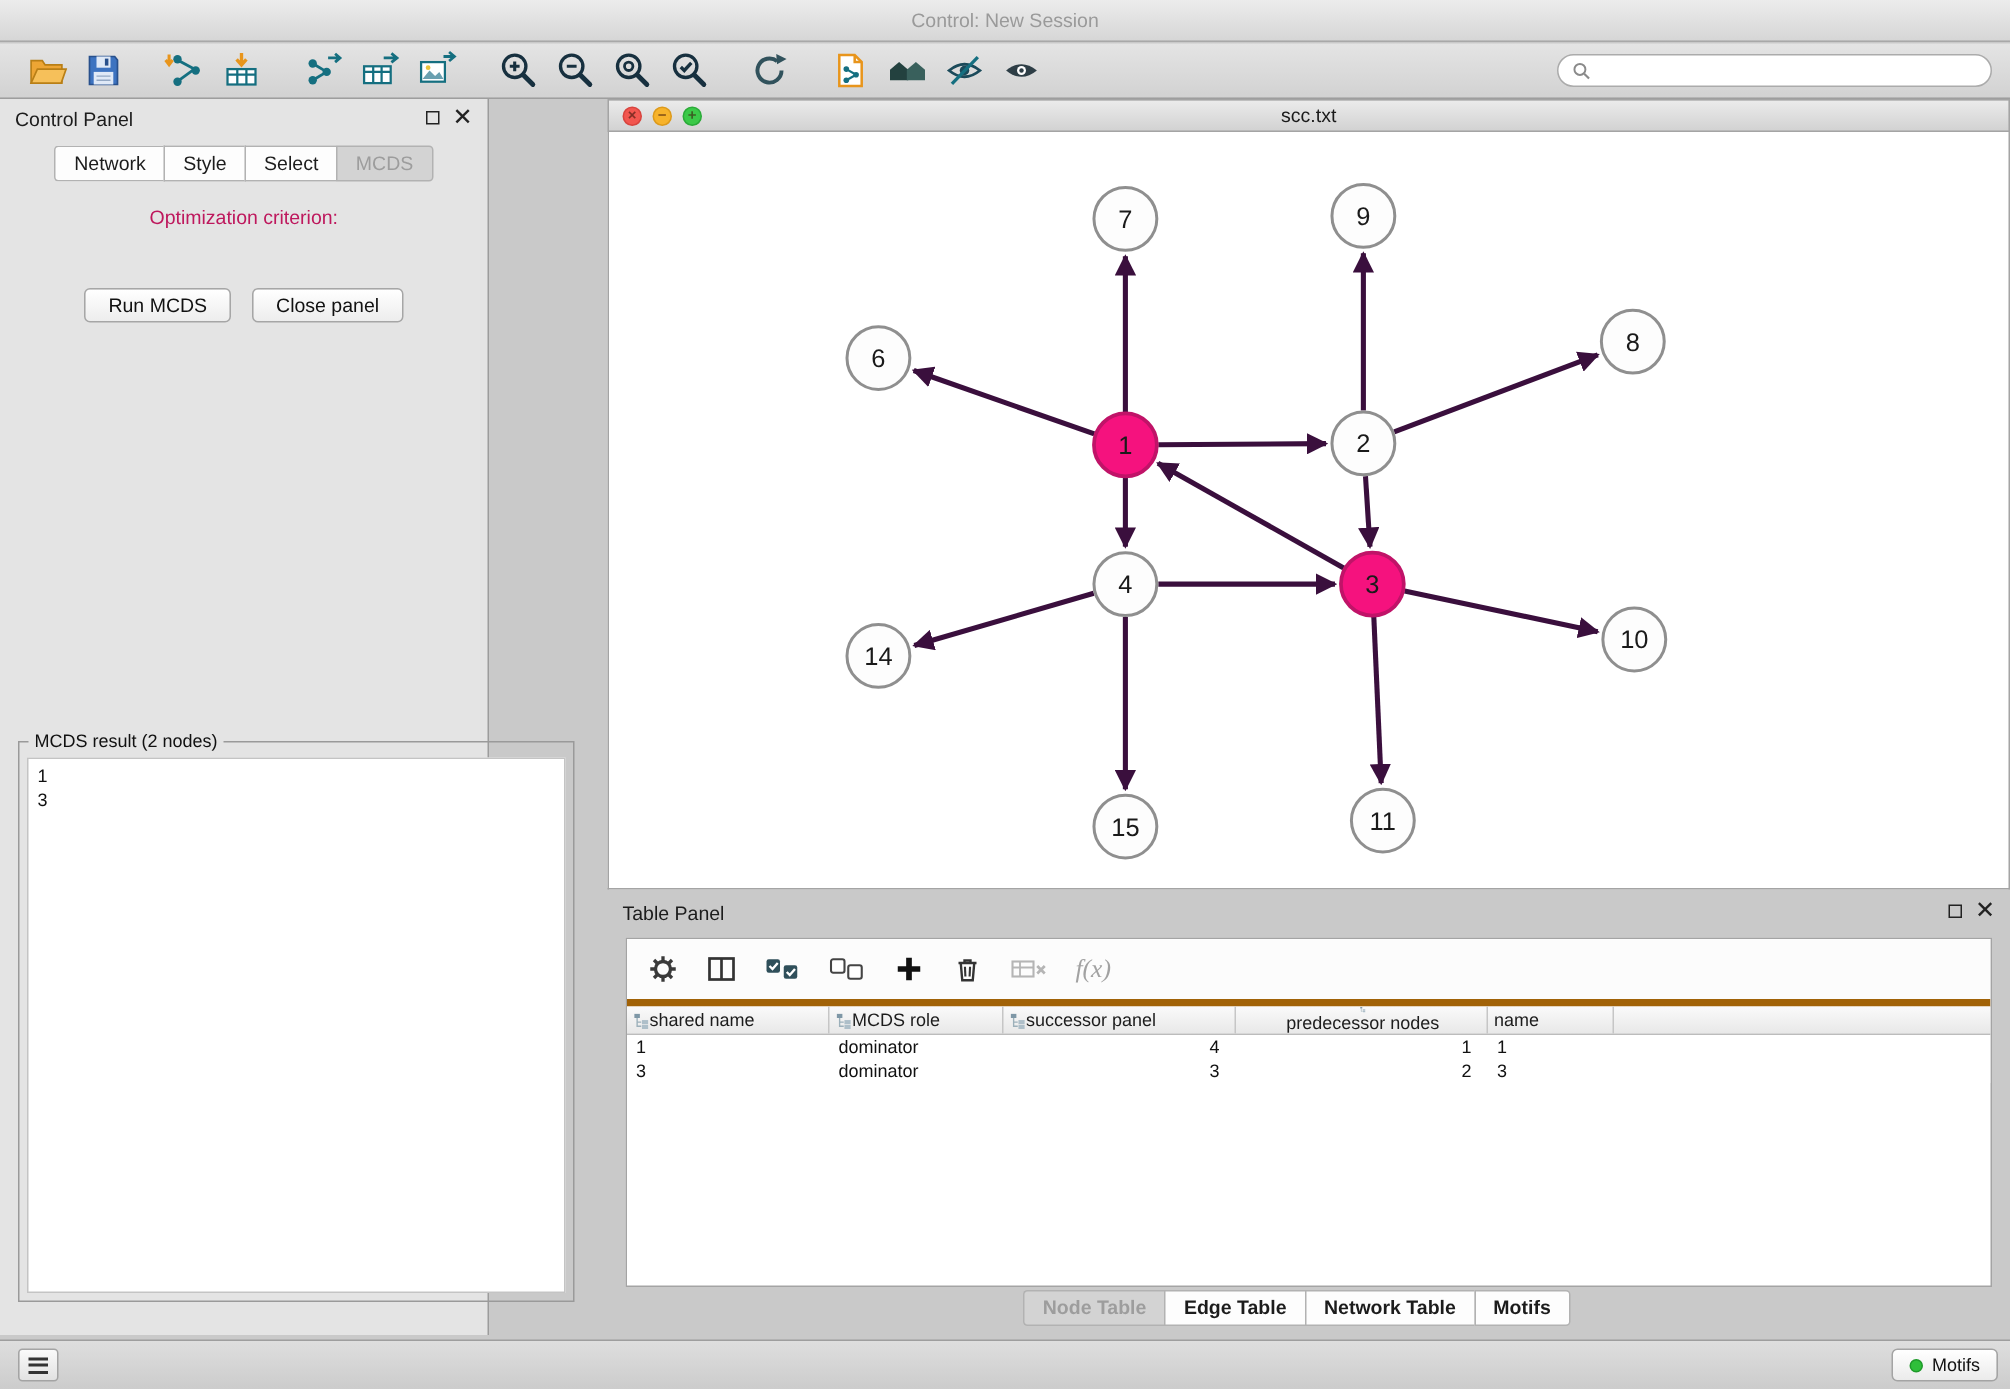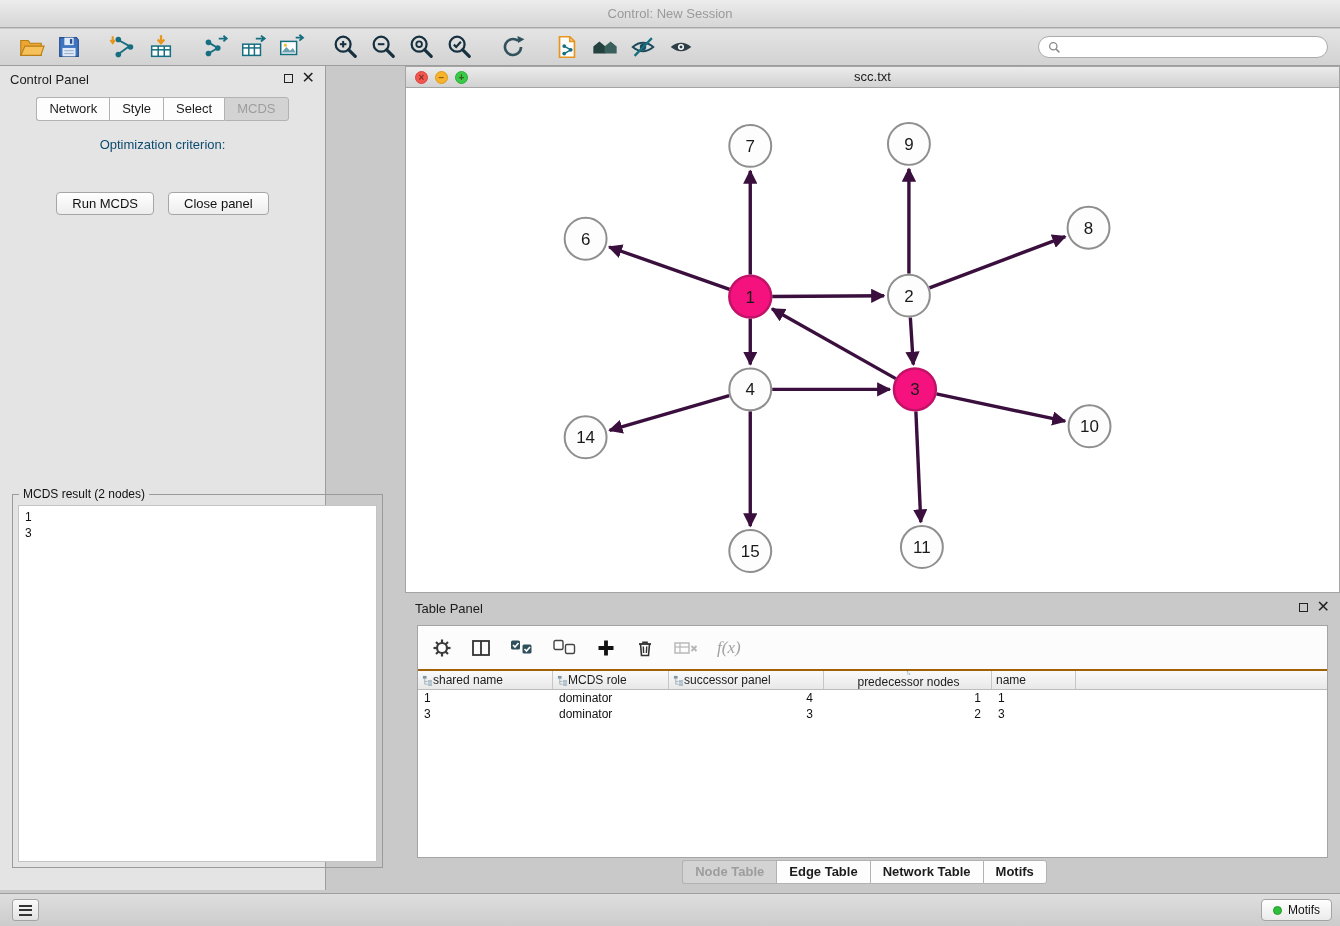--- a/index.html
+++ b/index.html
@@ -42,21 +42,21 @@
   .float-icon { width:9px; height:9px; border:1.5px solid #222; background:transparent; }
   .close-icon { font-size:16px; font-weight:bold; color:#222; line-height:12px; font-family:"DejaVu Sans",sans-serif; }
   .tabs-row { position:absolute; top:31px; left:0; right:0; display:flex; justify-content:center; }
   .tabbtn {
     font-size:13px; padding:3px 12px 4px; background:#fdfdfd;
     border:1px solid #b2b2b2; border-right:none; color:#1c1c1c; cursor:default;
   }
   .tabbtn:first-child { border-radius:3px 0 0 3px; }
   .tabbtn.last { border-right:1px solid #b2b2b2; border-radius:0 3px 3px 0; }
   .tabbtn.sel { background:#d3d3d3; color:#9d9d9d; }
-  .opt-label { position:absolute; top:71px; left:0; width:100%; text-align:center; font-size:13px; color:#0c4a6e; }
+  .opt-label { position:absolute; top:71px; left:0; width:100%; text-align:center; font-size:13px; color:#be185d; }
   .dropdown {
     position:absolute; top:92px; left:45px; width:308px; height:22px;
     background:#fff; border:1px solid #a6a6a6; border-radius:4px;
     display:flex; align-items:center; font-size:13px; color:#111; padding-left:9px;
   }
   .dd-arrows { margin-left:auto; width:17px; height:100%; display:flex; flex-direction:column; align-items:center; justify-content:center; gap:2px; border-left:1px solid #d6d6d6; }
   .tri-up { width:0; height:0; border-left:4px solid transparent; border-right:4px solid transparent; border-bottom:5px solid #4a4a4a; }
   .tri-down { width:0; height:0; border-left:4px solid transparent; border-right:4px solid transparent; border-top:5px solid #4a4a4a; }
   .btn-row { position:absolute; top:126px; left:0; right:0; display:flex; justify-content:center; gap:14px; }
   .pushbtn {
@@ -84,21 +84,21 @@
   .light.yellow { background:#f7b32b; border:1px solid #dd9a1b; }
   .light.green { background:#3bc948; border:1px solid #2aab38; }
   .netcanvas {
     position:absolute; top:22px; left:0; right:0; bottom:0; background:#fff;
     border:1px solid #a4a4a4; border-top:none;
   }
   #net-svg { width:100%; height:100%; display:block; }
   
   .tpanel { position:absolute; top:595px; left:405px; width:935px; height:295px; }
   .tcard { position:absolute; top:30px; left:12px; right:12px; bottom:32px; background:#fff; border:1px solid #a4a4a4; overflow:hidden; }
-  .ttoolbar { height:45px; border-bottom:2px solid #a16207; display:flex; align-items:center; padding:0 14px; gap:19px; background:#fcfcfc; }
+  .ttoolbar { height:45px; border-bottom:5px solid #a16207; display:flex; align-items:center; padding:0 14px; gap:19px; background:#fcfcfc; }
   .tt-ic { display:flex; align-items:center; justify-content:center; }
   .fx { font-family:"Liberation Serif", serif; font-style:italic; font-size:17px; color:#a2a2a2; }
   .thead { display:flex; height:19px; background:linear-gradient(#fafafa,#e8e8e8); border-bottom:1px solid #bcbcbc; font-size:12px; color:#1c1c1c; }
   .th { display:flex; align-items:center; border-right:1px solid #c6c6c6; padding:0 2px 0 4px; }
   .th .lbl { flex:1; text-align:left; }
   .cw0 { width:135px; } .cw1 { width:116px; } .cw2 { width:155px; } .cw3 { width:168px;flex-direction:column; } .cw4 { width:84px; }
   .trow { display:flex; height:16px; font-size:12px; align-items:center; color:#111; background:#fff; }
   .td { padding:0 6px; overflow:hidden; white-space:nowrap; }
   .ta-r { text-align:right; padding-right:11px; }
   .btabs { position:absolute; bottom:6px; left:0; right:16px; display:flex; justify-content:center; }

